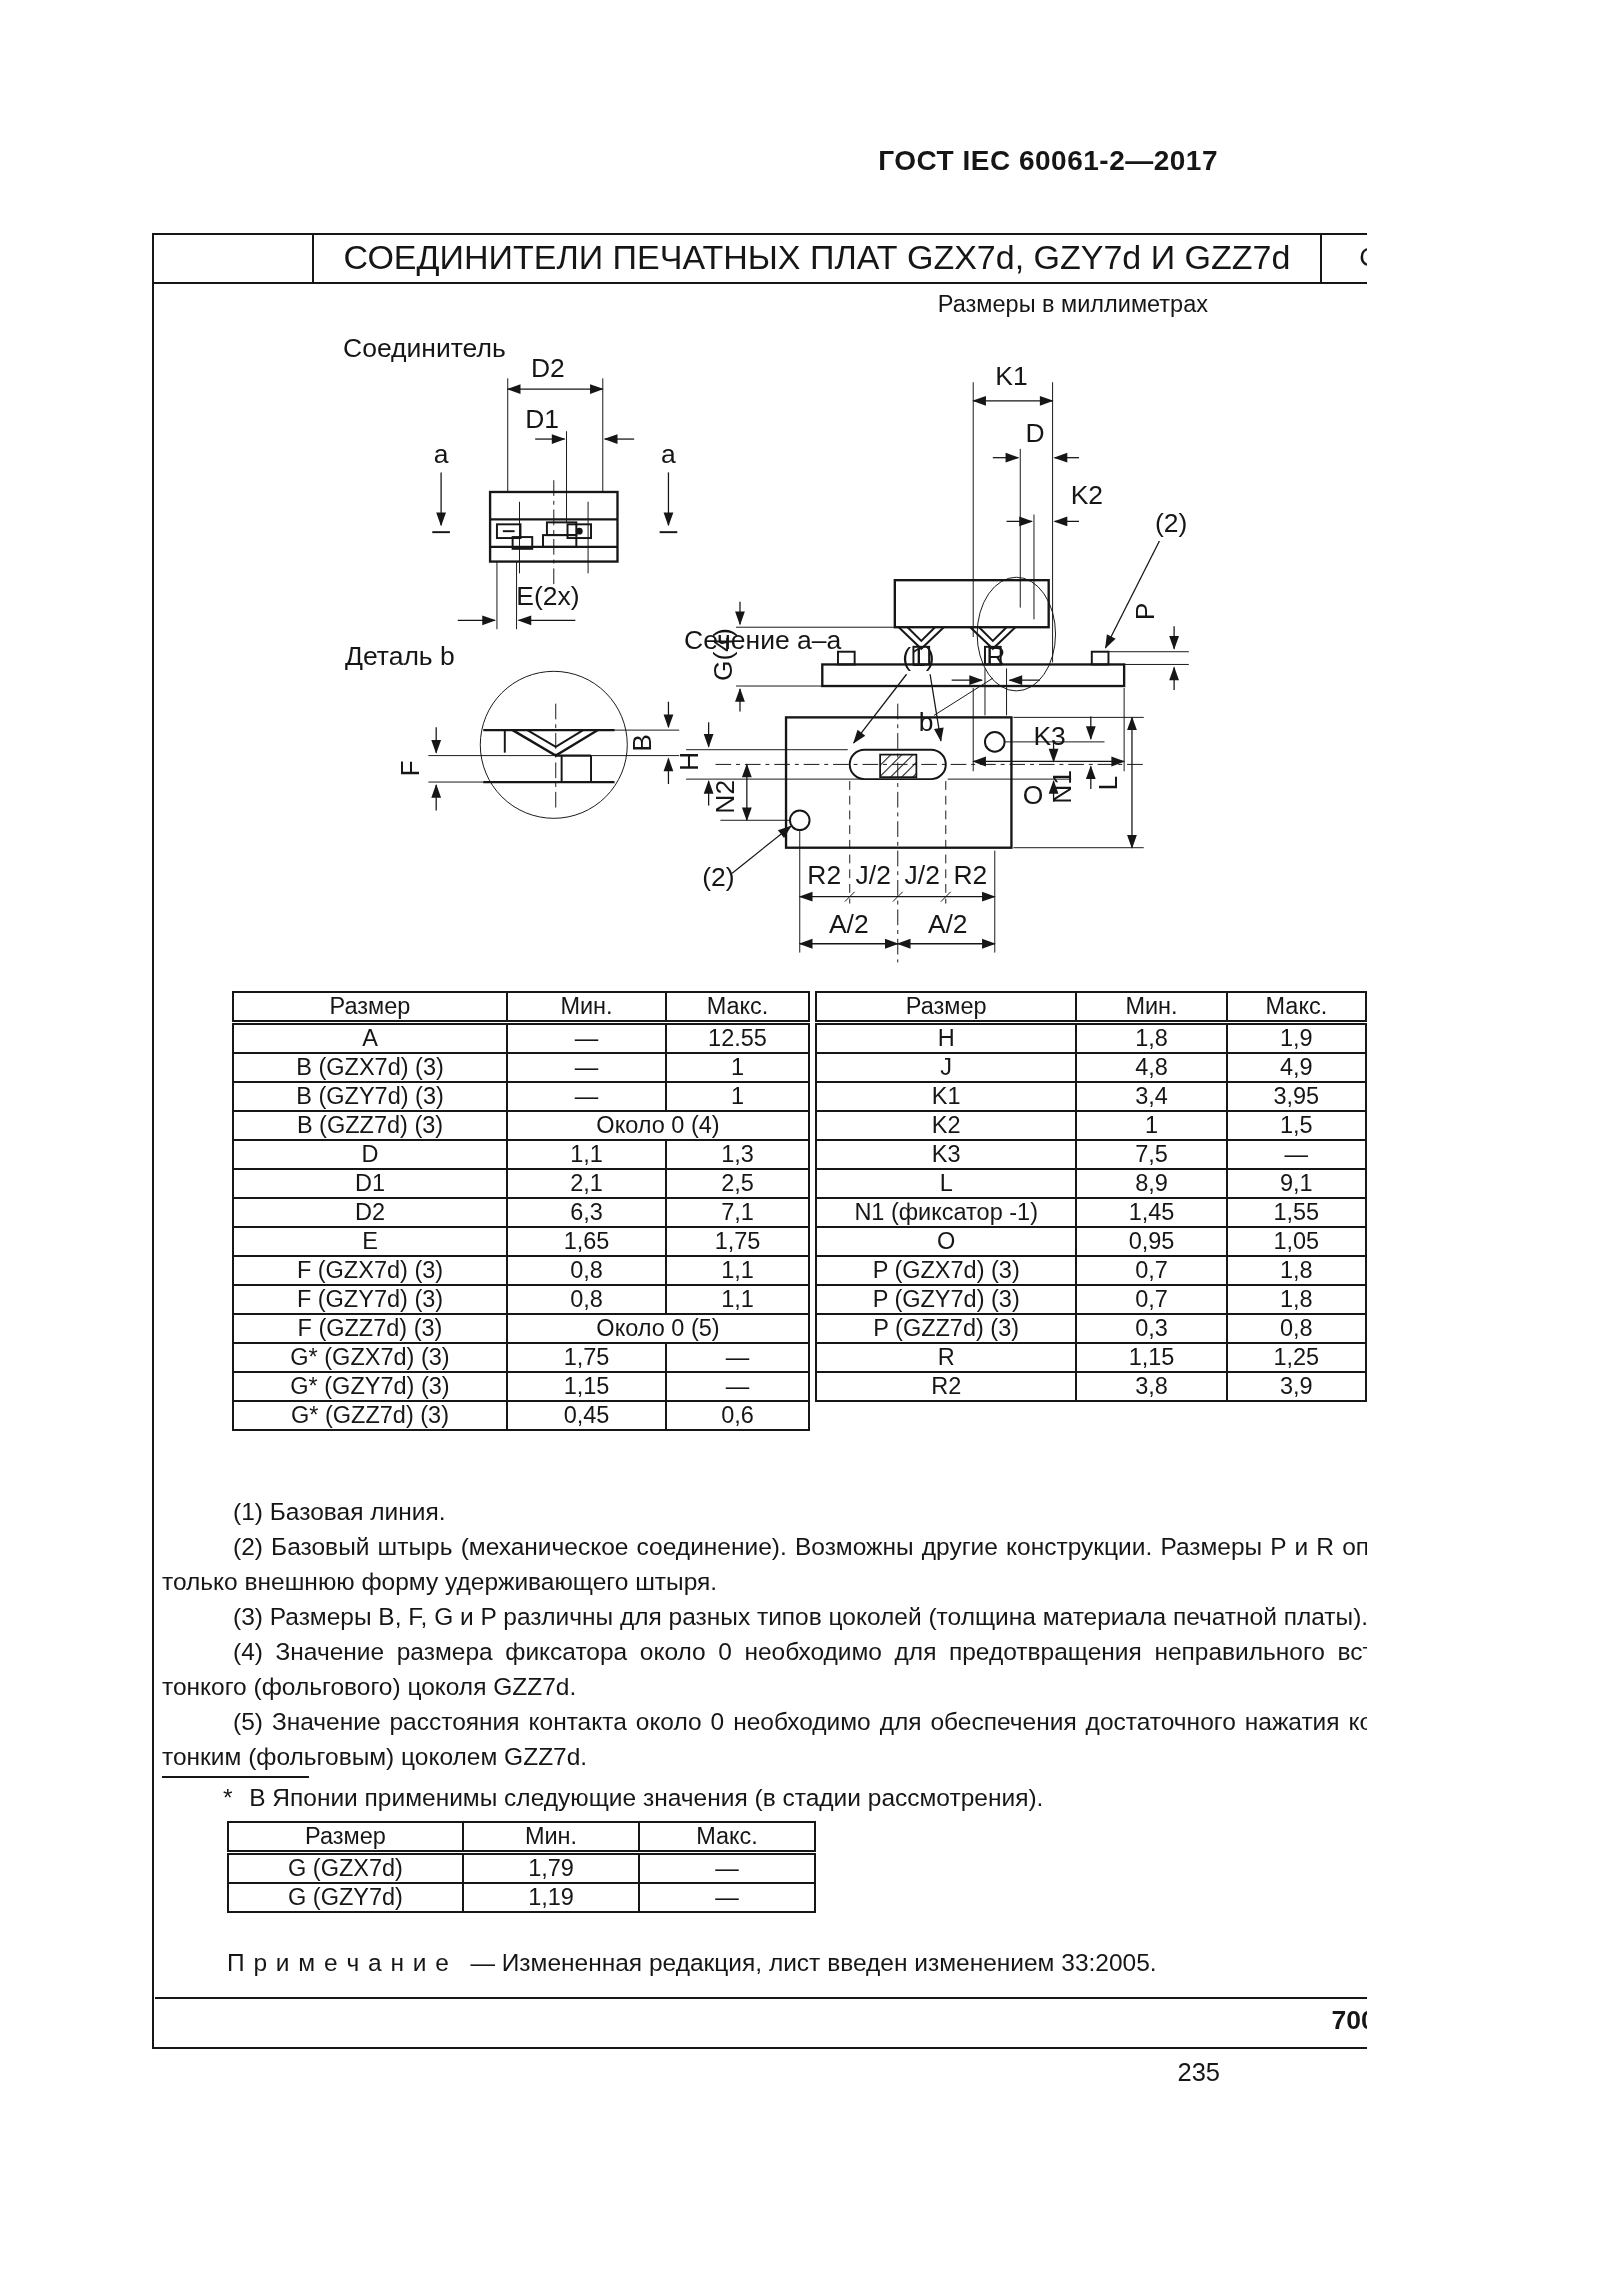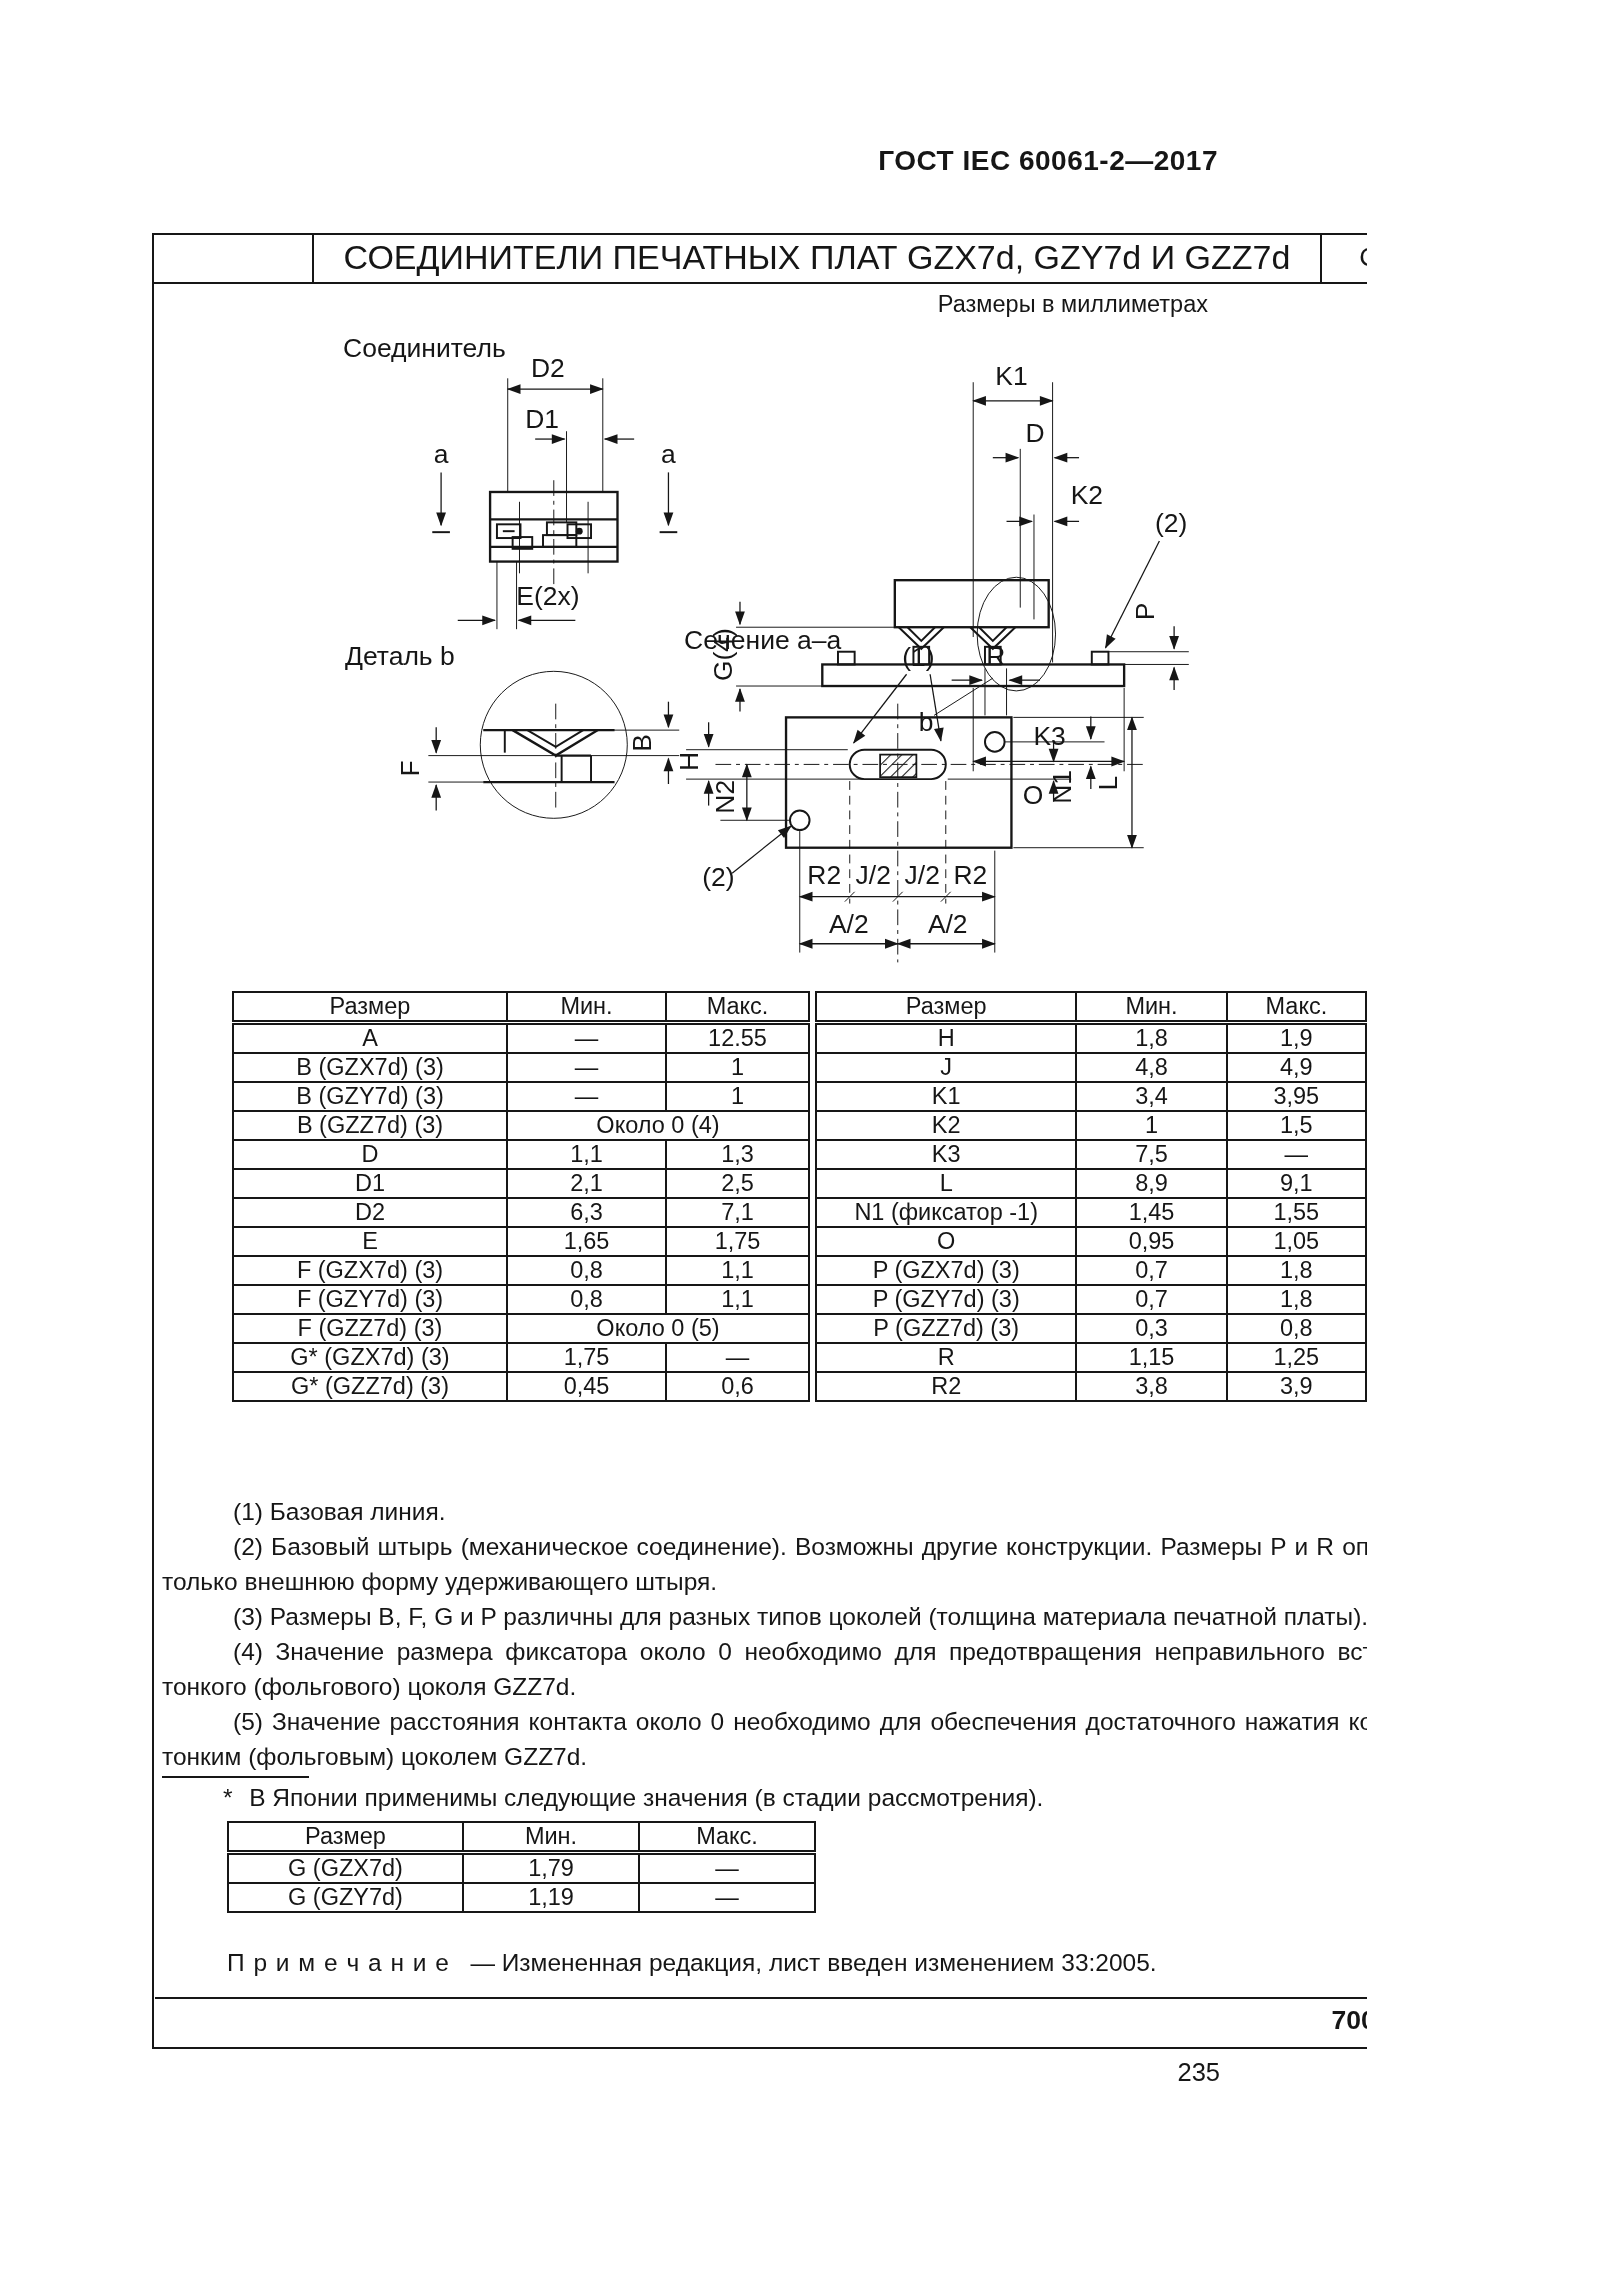--- a/index.html
+++ b/index.html
@@ -307,20 +307,25 @@
       <tr>
           <td>F (GZZ7d) (3)</td>
           <td colspan="2">Около 0 (5)</td>
         </tr>
       <tr>
           <td>G* (GZX7d) (3)</td>
           <td>1,75</td>
           <td>—</td>
         </tr>
       <tr>
+          <td>G* (GZY7d) (3)</td>
+          <td>1,15</td>
+          <td>—</td>
+        </tr>
+      <tr>
           <td>G* (GZZ7d) (3)</td>
           <td>0,45</td>
           <td>0,6</td>
         </tr>
     </tbody>
   </table>
 
   <table class="abs dims" id="table-right">
     <colgroup>
         <col style="width:267px">

